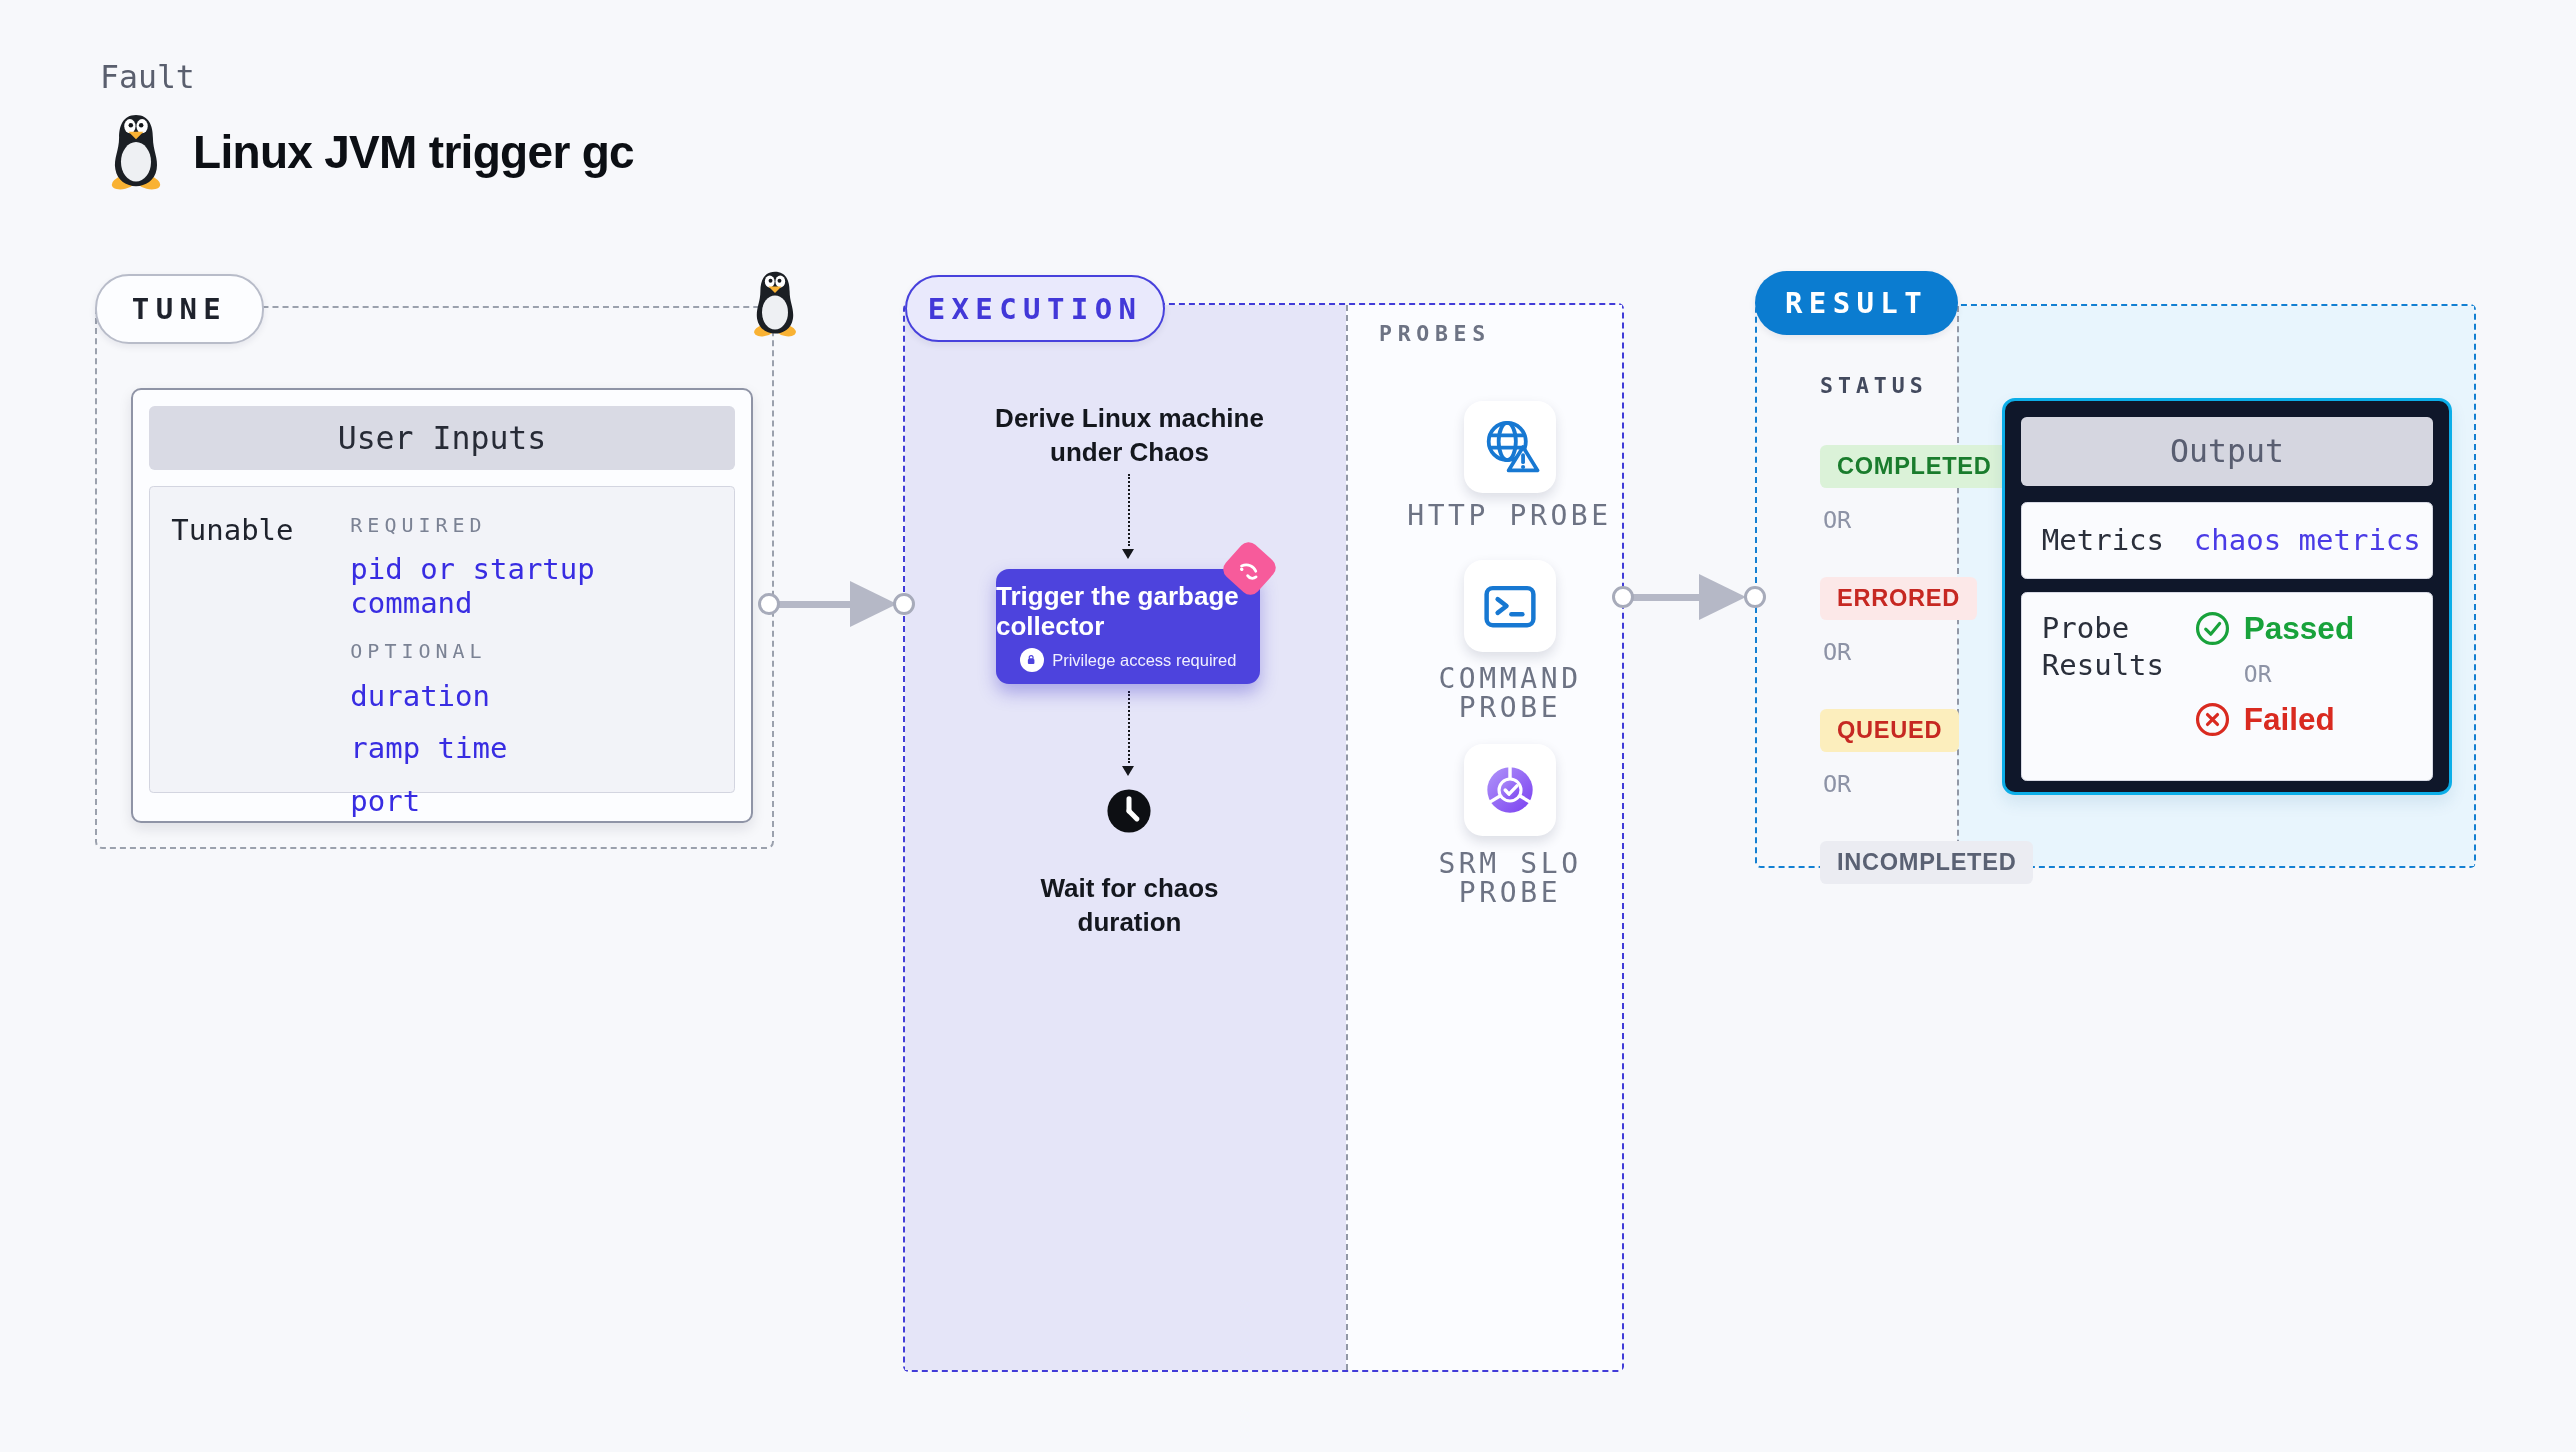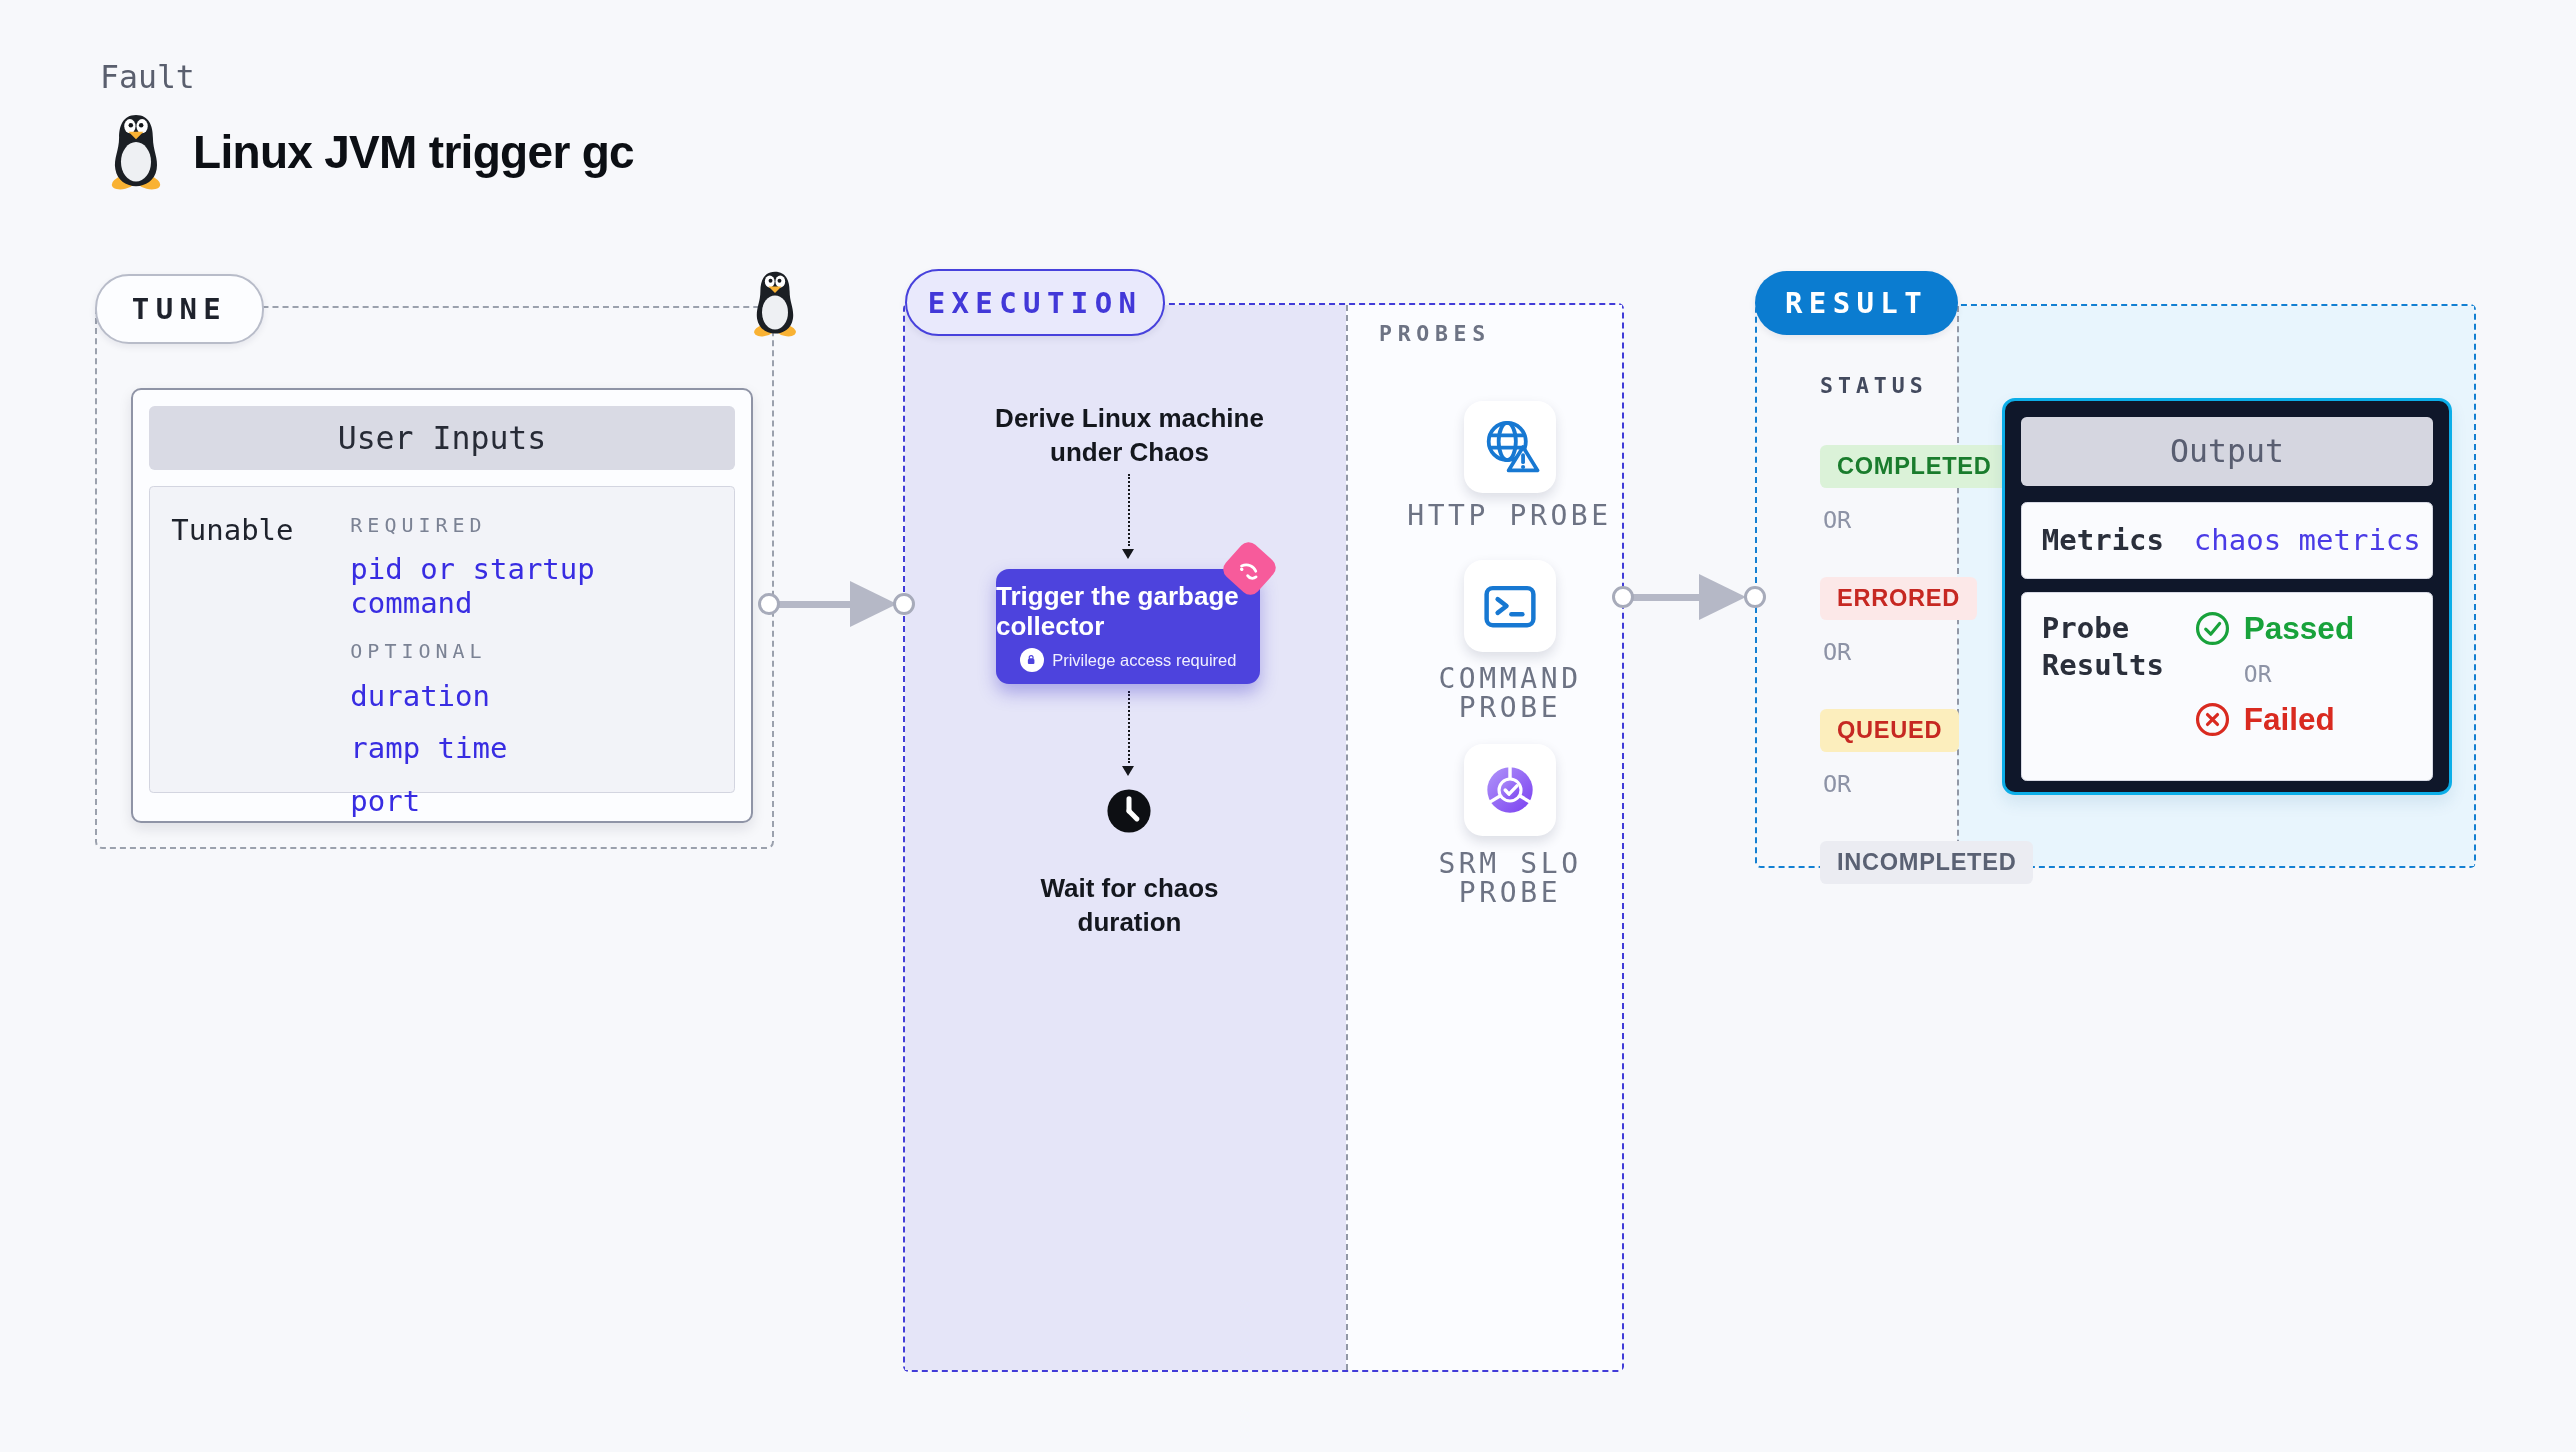--- a/index.html
+++ b/index.html
@@ -11,21 +11,21 @@
   .title-row{position:absolute;left:105px;top:113px;display:flex;align-items:center;gap:26px;}
   .title-row h1{margin:0;font-size:46px;font-weight:700;color:#0c0f14;letter-spacing:-0.7px;
                 font-family:"Liberation Sans","DejaVu Sans",sans-serif;}
   .tux{width:62px;height:77px;}
 
   
   .pill{position:absolute;display:flex;align-items:center;justify-content:center;
         font-weight:700;font-size:29px;letter-spacing:6.4px;border-radius:34px;z-index:6;
         box-shadow:0 2.9px 7.2px rgba(20,25,60,.08);}
   .pill-tune{left:95px;top:274px;width:165px;height:66px;background:#fcfdff;border:2.1px solid #b8bcc9;color:#1e222c;}
-  .pill-exec{left:905px;top:269px;width:256px;height:63px;background:#e9e9fc;border:2.9px solid #4741dc;color:#4238d8;}
+  .pill-exec{left:905px;top:275px;width:256px;height:63px;background:#e9e9fc;border:2.9px solid #4741dc;color:#4238d8;}
   .pill-result{left:1755px;top:271px;width:203px;height:64px;background:#0b7cd0;border:none;color:#ffffff;}
 
   
   .tune-box{position:absolute;left:95px;top:306px;width:675px;height:539px;
             border:2.1px dashed #9ba1ad;border-radius:7.2px;}
   .tux-corner{position:absolute;left:749px;top:264px;width:52px;height:79px;z-index:7;}
   .ui-card{position:absolute;left:131px;top:388px;width:622px;height:435px;background:#fcfdff;
            border:2.1px solid #8f94a6;border-radius:10px;box-shadow:0 5.7px 13px rgba(20,24,40,.10);
            box-sizing:border-box;z-index:3;}
   .ui-header{margin:15.8px;height:64px;background:#d9dae4;border-radius:5.7px;display:flex;
@@ -90,21 +90,21 @@
   .badge-incompleted{background:#ebecf2;color:#5a6173;}
   .or{font-size:23.6px;color:#8d93a6;margin:18.6px 2.9px;}
   .output-card{position:absolute;left:2002px;top:398px;width:450px;height:397px;background:#0f172a;
                border:3.6px solid #0caee8;border-radius:13px;box-sizing:border-box;z-index:4;
                box-shadow:0 7.2px 15.8px rgba(10,90,140,.10);}
   .output-header{margin:15.8px;height:69px;background:#d5d6e0;border-radius:5.7px;display:flex;
                  align-items:center;justify-content:center;font-size:31.5px;color:#595e71;}
   .output-row{margin:0 15.8px 13px;border:1.4px solid #d7d9e4;background:#fafbfe;border-radius:5.7px;
               box-sizing:border-box;display:flex;padding:17px 0 17px 20px;}
   .metrics-row{height:77px;align-items:center;padding-top:0;padding-bottom:0;}
-  .row-label{width:152px;font-size:29px;line-height:37px;color:#2a2f3b;font-weight:bold;}
+  .row-label{width:152px;font-size:29px;line-height:37px;color:#2a2f3b;}
   .metrics-value{font-size:29px;color:#4a3be6;}
   .pr-results{margin-left:20px;}
   .pf-row{display:flex;align-items:center;gap:13px;}
   .pf-text{font-family:"Liberation Sans","DejaVu Sans",sans-serif;font-weight:700;font-size:31.5px;}
   .passed .pf-text{color:#18a23b;}
   .failed .pf-text{color:#d92a20;}
   .pr-or{font-size:23px;color:#8d93a6;margin:14.3px 0 14.3px 50px;}
 </style>
 </head>
 <body>

